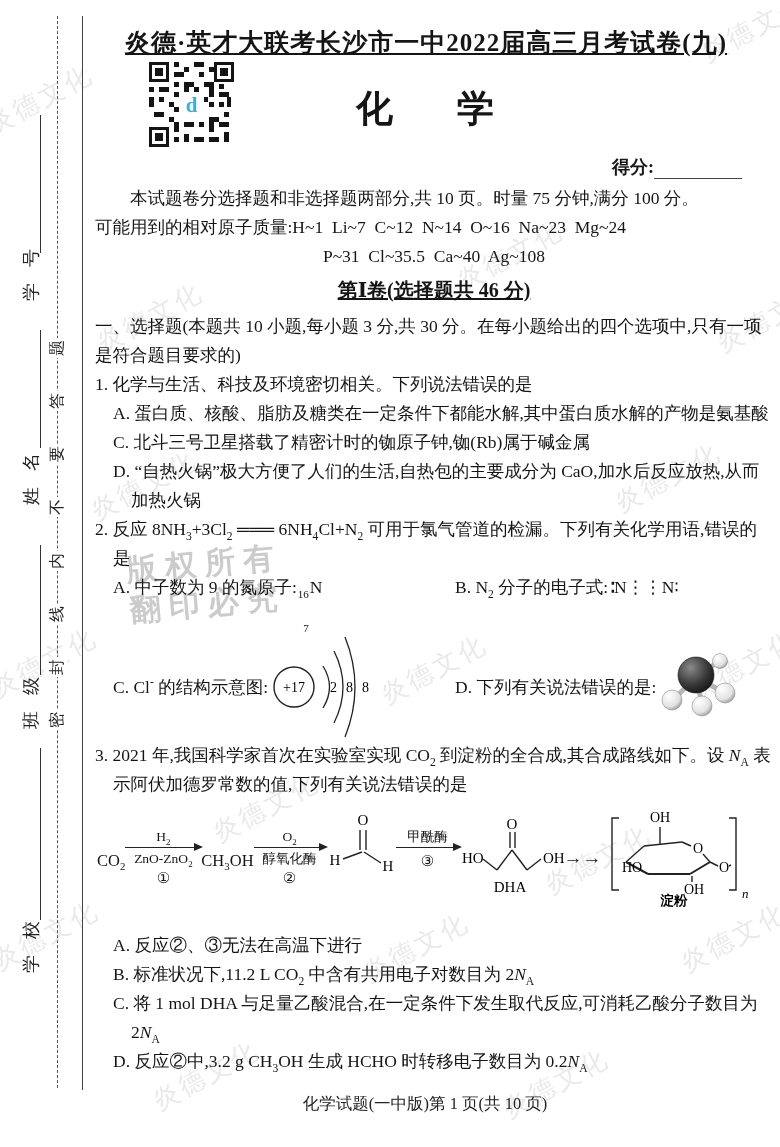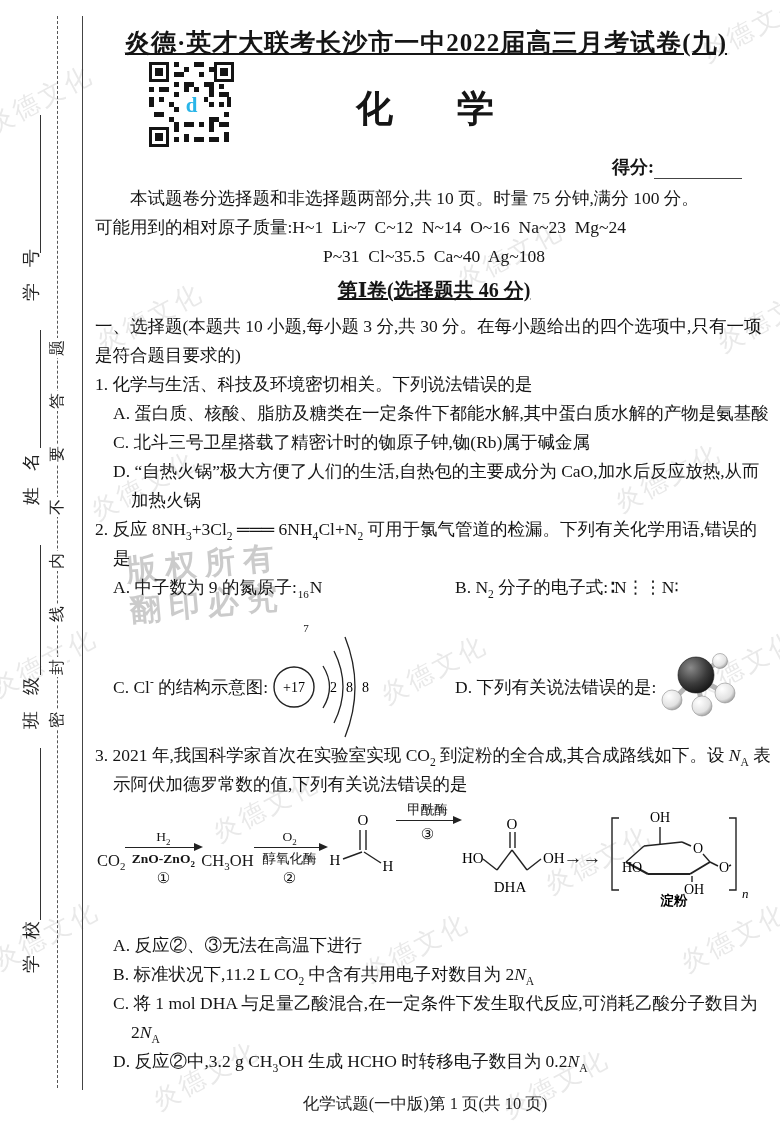--- a/index.html
+++ b/index.html
@@ -219,40 +219,40 @@
       </span>
     </div>
 
     <p class="hang">3. 2021 年,我国科学家首次在实验室实现 CO<sub>2</sub> 到淀粉的全合成,其合成路线如下。设 <i>N</i><sub>A</sub> 表示阿伏加德罗常数的值,下列有关说法错误的是</p>
 
     <div class="scheme">
       <span class="rx-sub">CO<sub>2</sub></span>
       <div class="rxn-arrow" style="width:76px;margin-top:27px">
         <span class="lbl">H<sub>2</sub></span>
         <span class="shaft"></span>
-        <span class="lbl" style="font-weight:bold">ZnO-ZnO<sub>2</sub></span>
+        <span class="lbl" style="font-weight:normal">ZnO-ZnO<sub>2</sub></span>
         <span class="num">①</span>
       </div>
       <span class="rx-sub">CH<sub>3</sub>OH</span>
       <div class="rxn-arrow" style="width:72px;margin-top:27px">
         <span class="lbl">O<sub>2</sub></span>
         <span class="shaft"></span>
         <span class="lbl hei" style="font-size:13.5px">醇氧化酶</span>
         <span class="num">②</span>
       </div>
       <svg width="70" height="66" viewBox="0 0 70 66" style="margin-top:8px;flex:none">
         <text x="37" y="16" text-anchor="middle" font-size="15">O</text>
         <line x1="34" y1="21" x2="34" y2="41" stroke="#222" stroke-width="1.4"></line>
         <line x1="40" y1="21" x2="40" y2="41" stroke="#222" stroke-width="1.4"></line>
         <line x1="36" y1="43" x2="17" y2="50" stroke="#222" stroke-width="1.4"></line>
         <line x1="38" y1="43" x2="55" y2="54" stroke="#222" stroke-width="1.4"></line>
         <text x="9" y="56" text-anchor="middle" font-size="15">H</text>
         <text x="62" y="62" text-anchor="middle" font-size="15">H</text>
       </svg>
-      <div class="rxn-arrow" style="width:64px;">
+      <div class="rxn-arrow" style="width:64px;margin-top:27px">
         <span class="lbl hei" style="font-size:13.5px">甲酰酶</span>
         <span class="shaft"></span>
         <span class="num">③</span>
       </div>
       <svg width="104" height="80" viewBox="0 0 104 80" style="margin-top:15px;flex:none">
         <text x="2" y="47" font-size="15">HO</text>
         <line x1="23" y1="43" x2="37" y2="54" stroke="#222" stroke-width="1.4"></line>
         <line x1="37" y1="54" x2="52" y2="34" stroke="#222" stroke-width="1.4"></line>
         <line x1="52" y1="34" x2="67" y2="54" stroke="#222" stroke-width="1.4"></line>
         <line x1="67" y1="54" x2="81" y2="43" stroke="#222" stroke-width="1.4"></line>

